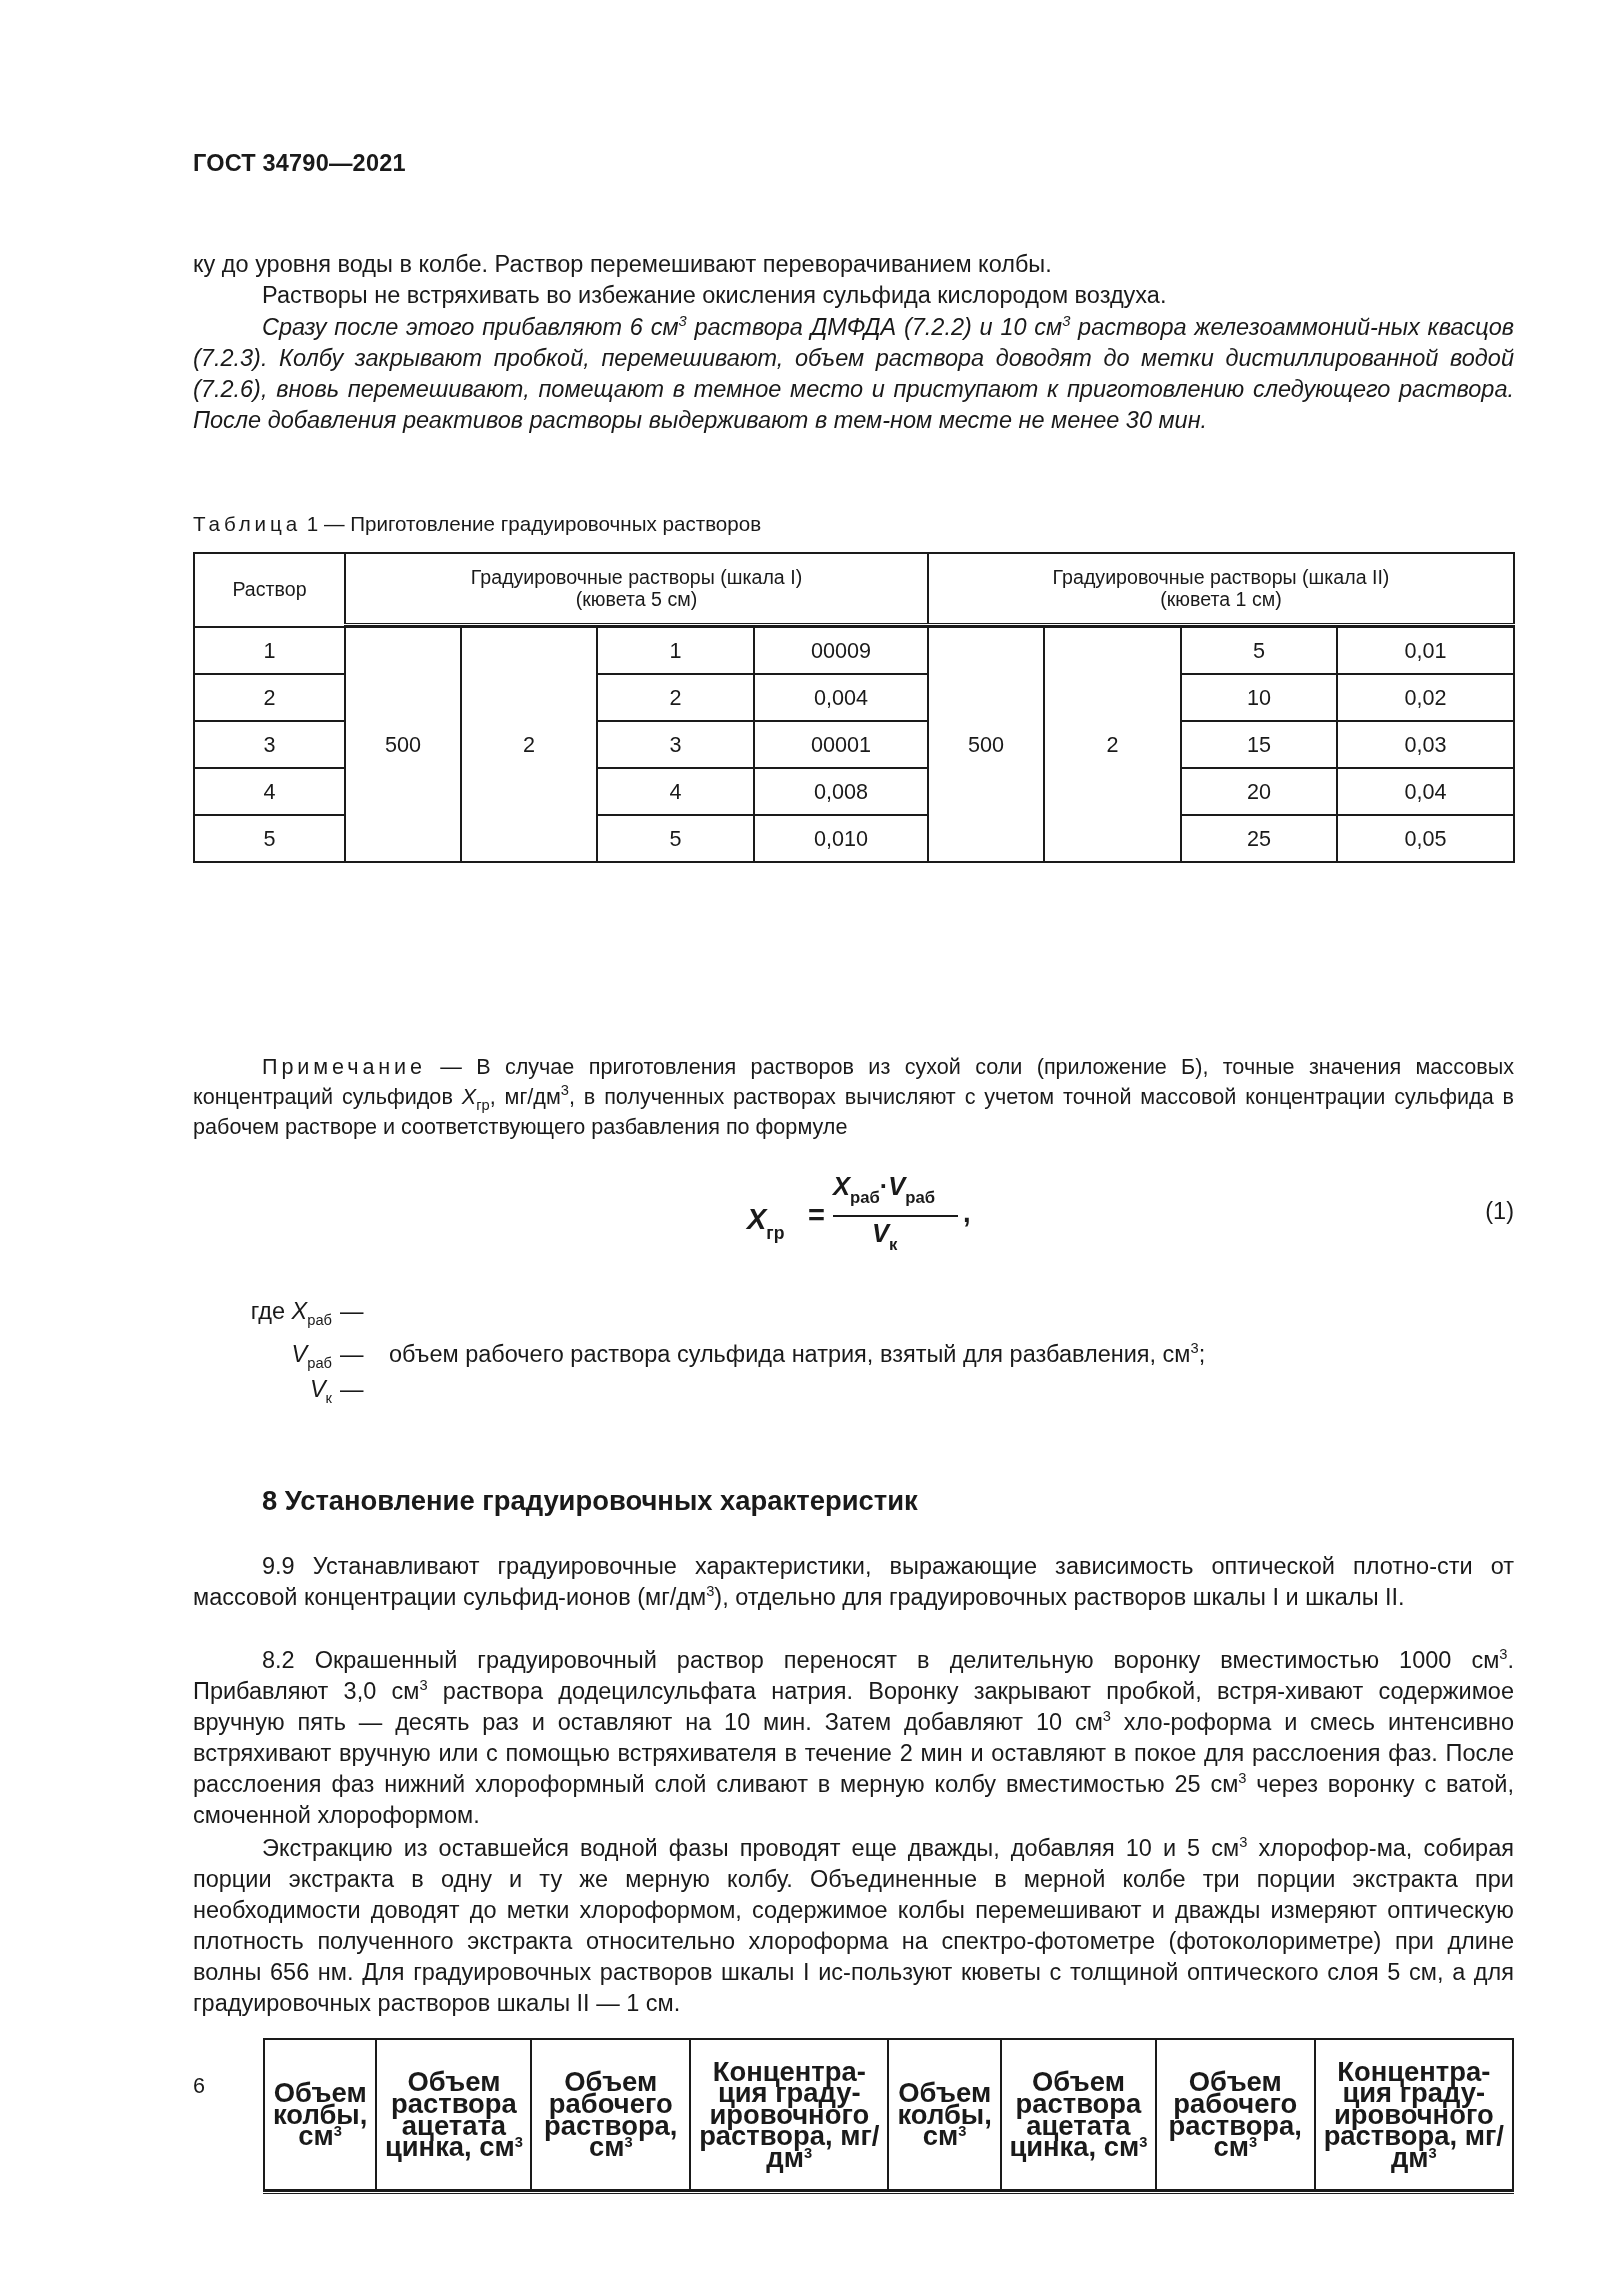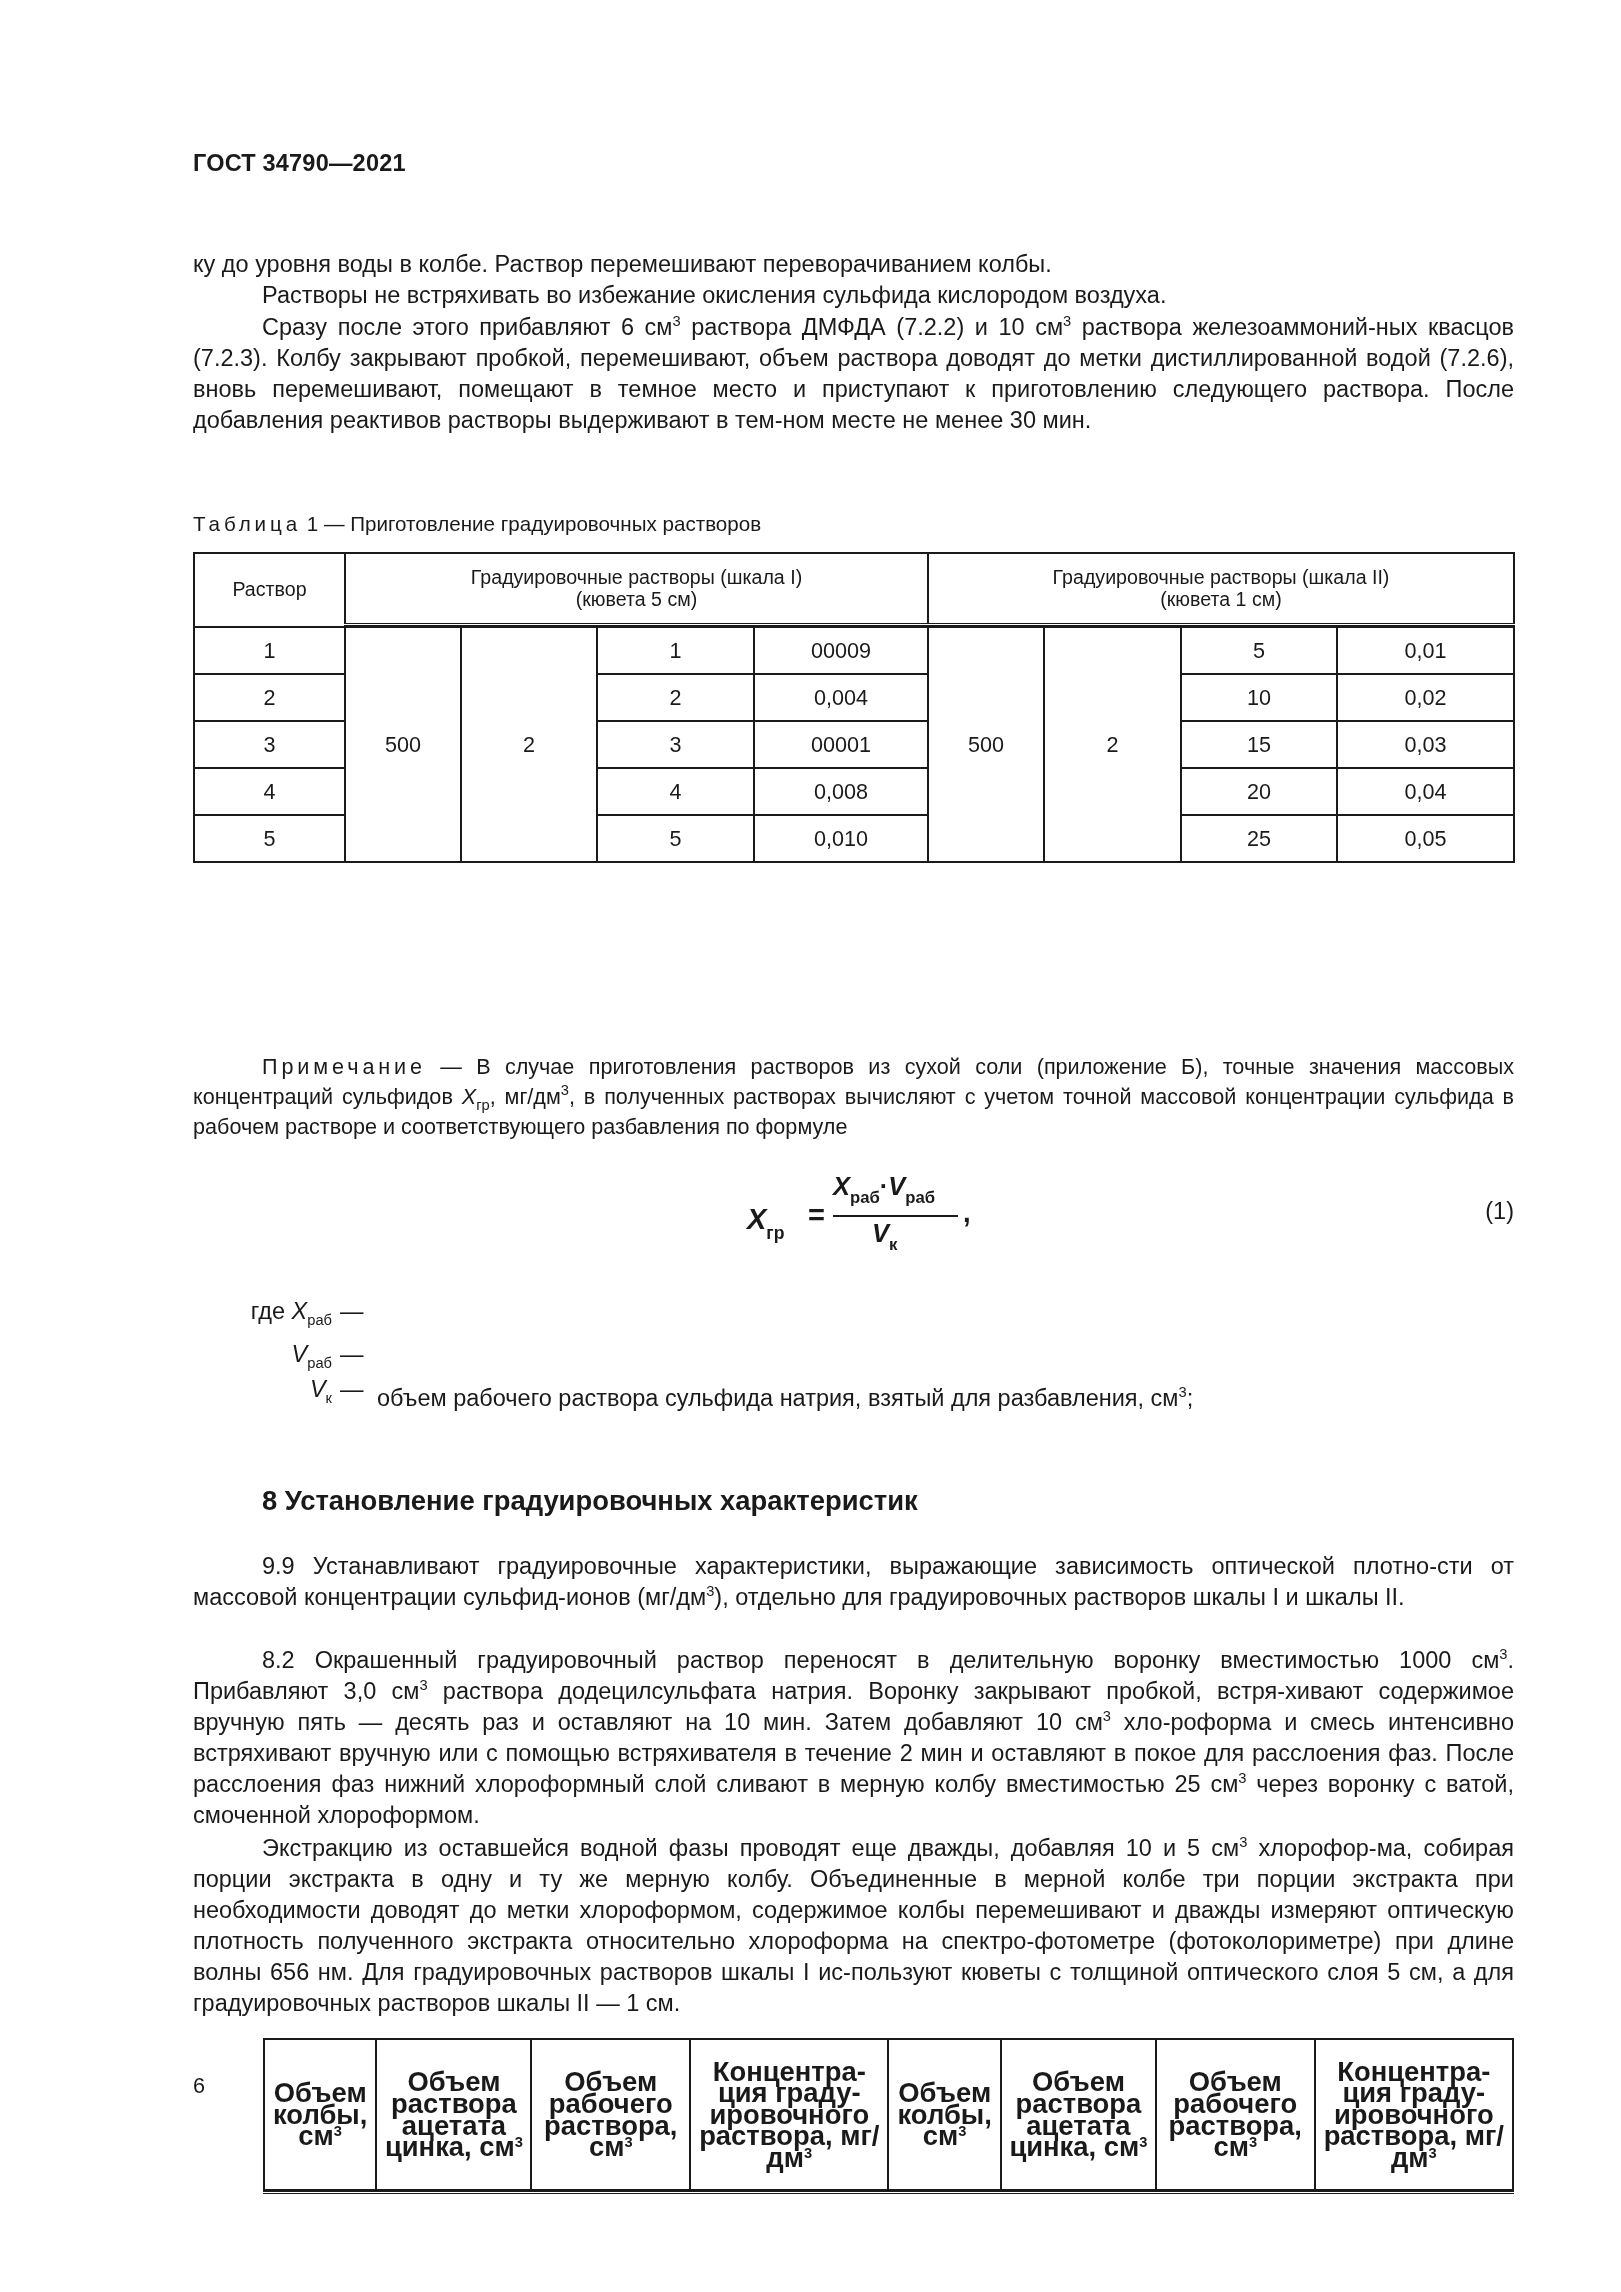--- a/index.html
+++ b/index.html
@@ -52,21 +52,21 @@
 
   <div class="p" style="top:218px;">
     <span class="ind"></span><br>
     <span>ку до уровня воды в колбе. Раствор перемешивают переворачиванием колбы.</span>
   </div>
 
   <div class="p" style="top:280px;">
     <span class="ind"></span><span>Растворы не встряхивать во избежание окисления сульфида кислородом воздуха.</span>
   </div>
 
-  <div class="p" style="top:312px;">
+  <div class="p" style="top:312px;font-style:italic;">
     <span class="ind"></span><span>Сразу после этого прибавляют 6 см</span><sup>3</sup><span> раствора ДМФДА (7.2.2) и 10 см</span><sup>3</sup><span> раствора железоаммоний-ных квасцов (7.2.3). Колбу закрывают пробкой, перемешивают, объем раствора доводят до метки дистиллированной водой (7.2.6), вновь перемешивают, помещают в темное место и приступают к приготовлению следующего раствора. После добавления реактивов растворы выдерживают в тем-ном месте не менее 30 мин.</span>
   </div>
 
   <div class="caption">
     <span class="spaced">Таблица</span><span> 1 — Приготовление градуировочных растворов</span>
   </div>
 
   <table class="t">
     <colgroup>
       <col style="width:151px">
@@ -156,21 +156,21 @@
   <div class="fnum">(1)</div>
 
   <div class="where">
     <div class="wrow">
       <span class="wsym"><span>где </span><i>X</i><sub>раб</sub></span>
       <span class="wdash">—</span>
     </div>
     <div class="wrow" style="margin-top:11.8px;">
       <span class="wsym"><i>V</i><sub>раб</sub></span>
       <span class="wdash">—</span>
-      <span class="wtxt" style="left:184px;margin-top:44px;"><span>объем рабочего раствора сульфида натрия, взятый для разбавления, см</span><sup>3</sup><span>;</span></span>
+      <span class="wtxt" style="left:196px;"><span>объем рабочего раствора сульфида натрия, взятый для разбавления, см</span><sup>3</sup><span>;</span></span>
     </div>
     <div class="wrow" style="margin-top:3.9px;">
       <span class="wsym"><i>V</i><sub>к</sub></span>
       <span class="wdash">—</span>
     </div>
   </div>
 
   <div class="h2">8 Установление градуировочных характеристик</div>
 
   <div class="p" style="top:1551px;">

